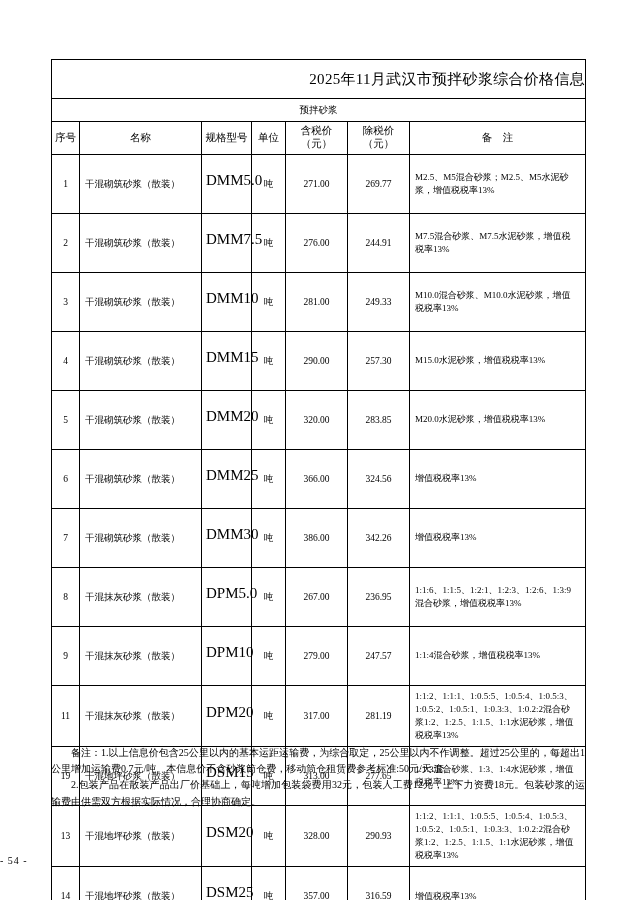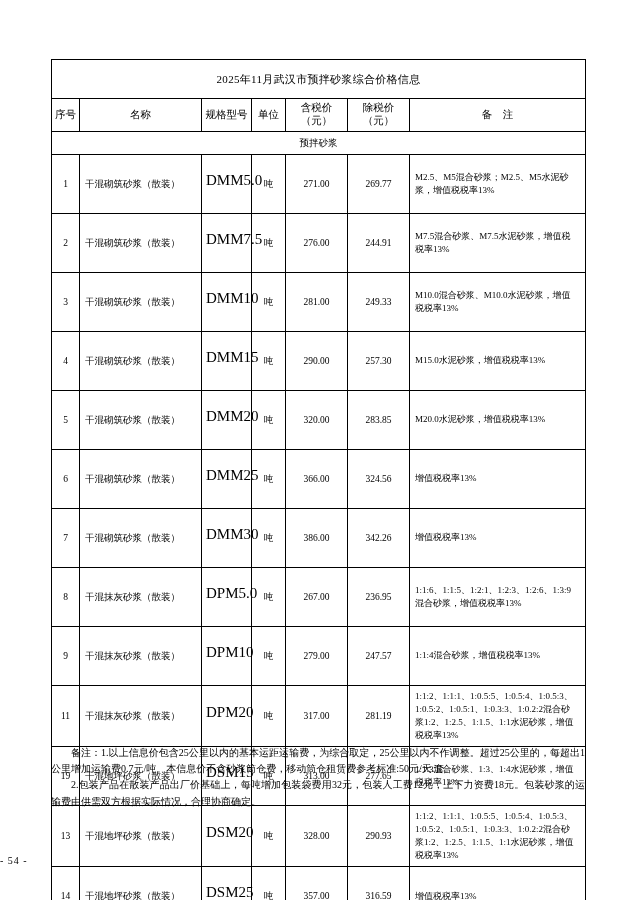--- a/index.html
+++ b/index.html
@@ -38,22 +38,22 @@
   .price-table td,
   .price-table th {
     border: 1px solid #000;
     padding: 0;
     vertical-align: middle;
     font-weight: normal;
   }
 
   .title-cell {
     height: 38px;
-    text-align: center;
-    font-size: 11px;
+    text-align: right;
+    font-size: 15px;
     font-weight: bold;
     font-family: "Liberation Serif", "DejaVu Serif", serif;
     letter-spacing: 0.3px;
   }
 
   .hdr-cell {
     height: 32px;
     text-align: center;
     font-size: 10.5px;
     font-weight: bold;
@@ -153,35 +153,35 @@
       <col class="w-price">
       <col class="w-netprice">
       <col class="w-remark">
     </colgroup>
     <tbody>
       <tr>
         <td class="title-cell" colspan="7">2025年11月武汉市预拌砂浆综合价格信息</td>
       </tr>
 
       <tr>
+        <td class="section-cell" colspan="7">预拌砂浆</td>
+      </tr>
+
+      <tr>
         <td class="hdr-cell">序号</td>
         <td class="hdr-cell">名称</td>
         <td class="hdr-cell">规格型号</td>
         <td class="hdr-cell">单位</td>
         <td class="hdr-cell">
           <span>含税价</span><br>
           <span>（元）</span>
         </td>
         <td class="hdr-cell">除税价（元）</td>
         <td class="hdr-cell">备　注</td>
       </tr>
-
-      <tr>
-        <td class="section-cell" colspan="7">预拌砂浆</td>
-      </tr>
     </tbody>
 
     <tbody id="rows-body">
         <tr class="row-body">
           <td class="c-idx">1</td>
           <td class="c-name">干混砌筑砂浆（散装）</td>
           <td class="c-model">DMM5.0</td>
           <td class="c-unit">吨</td>
           <td class="c-price">271.00</td>
           <td class="c-netprice">269.77</td>

